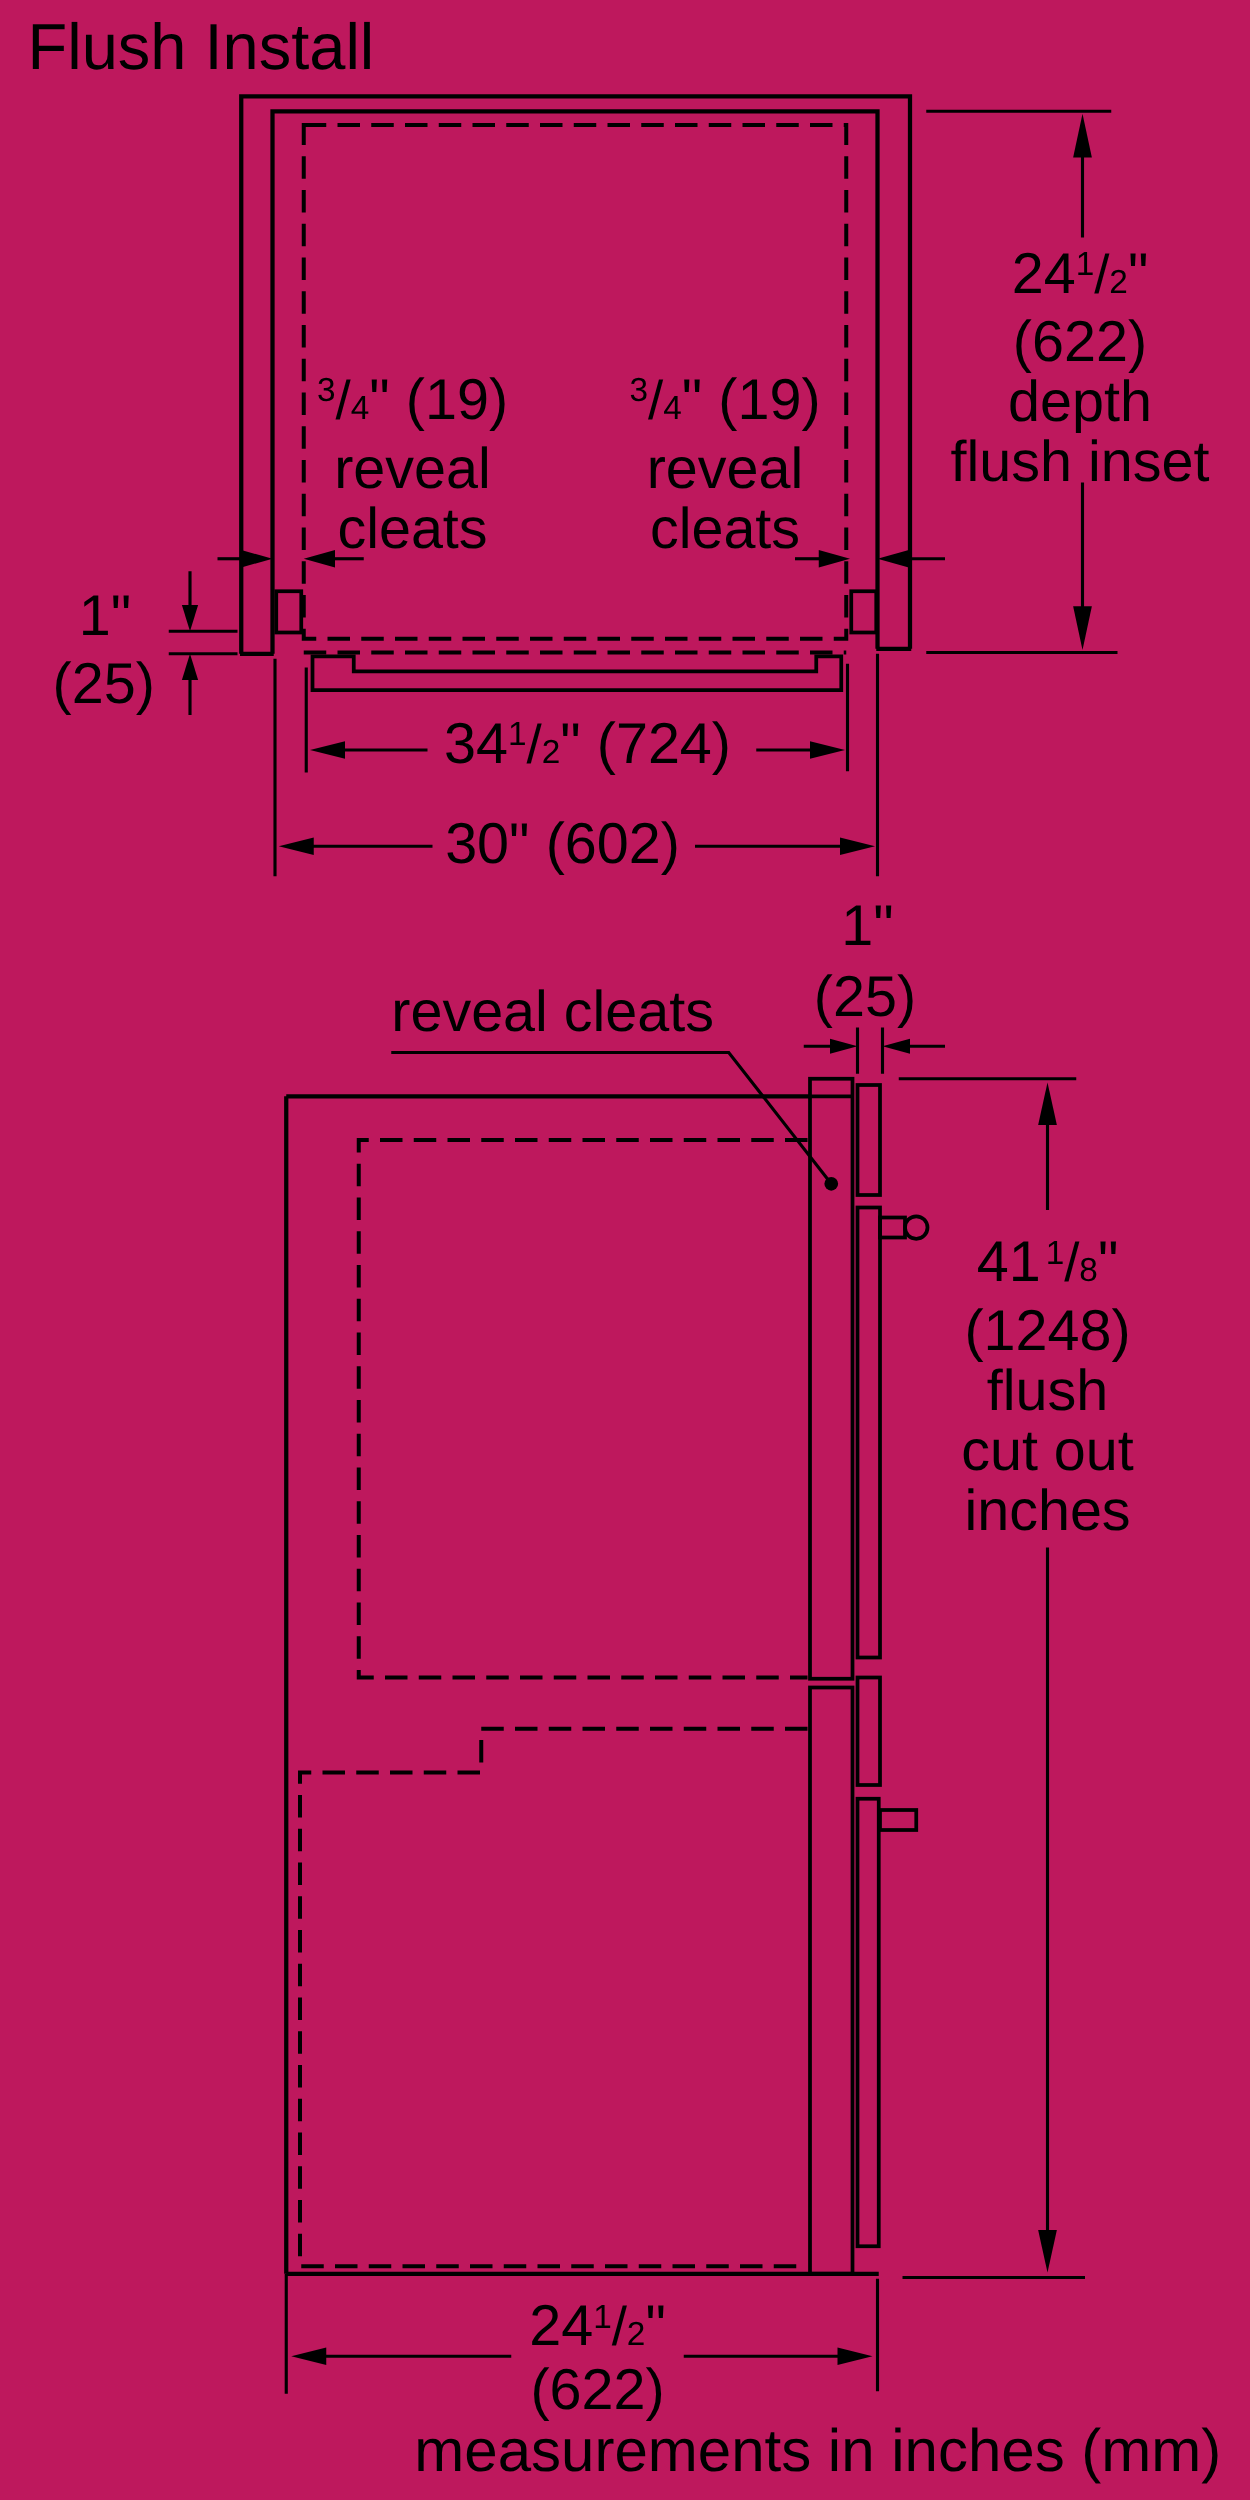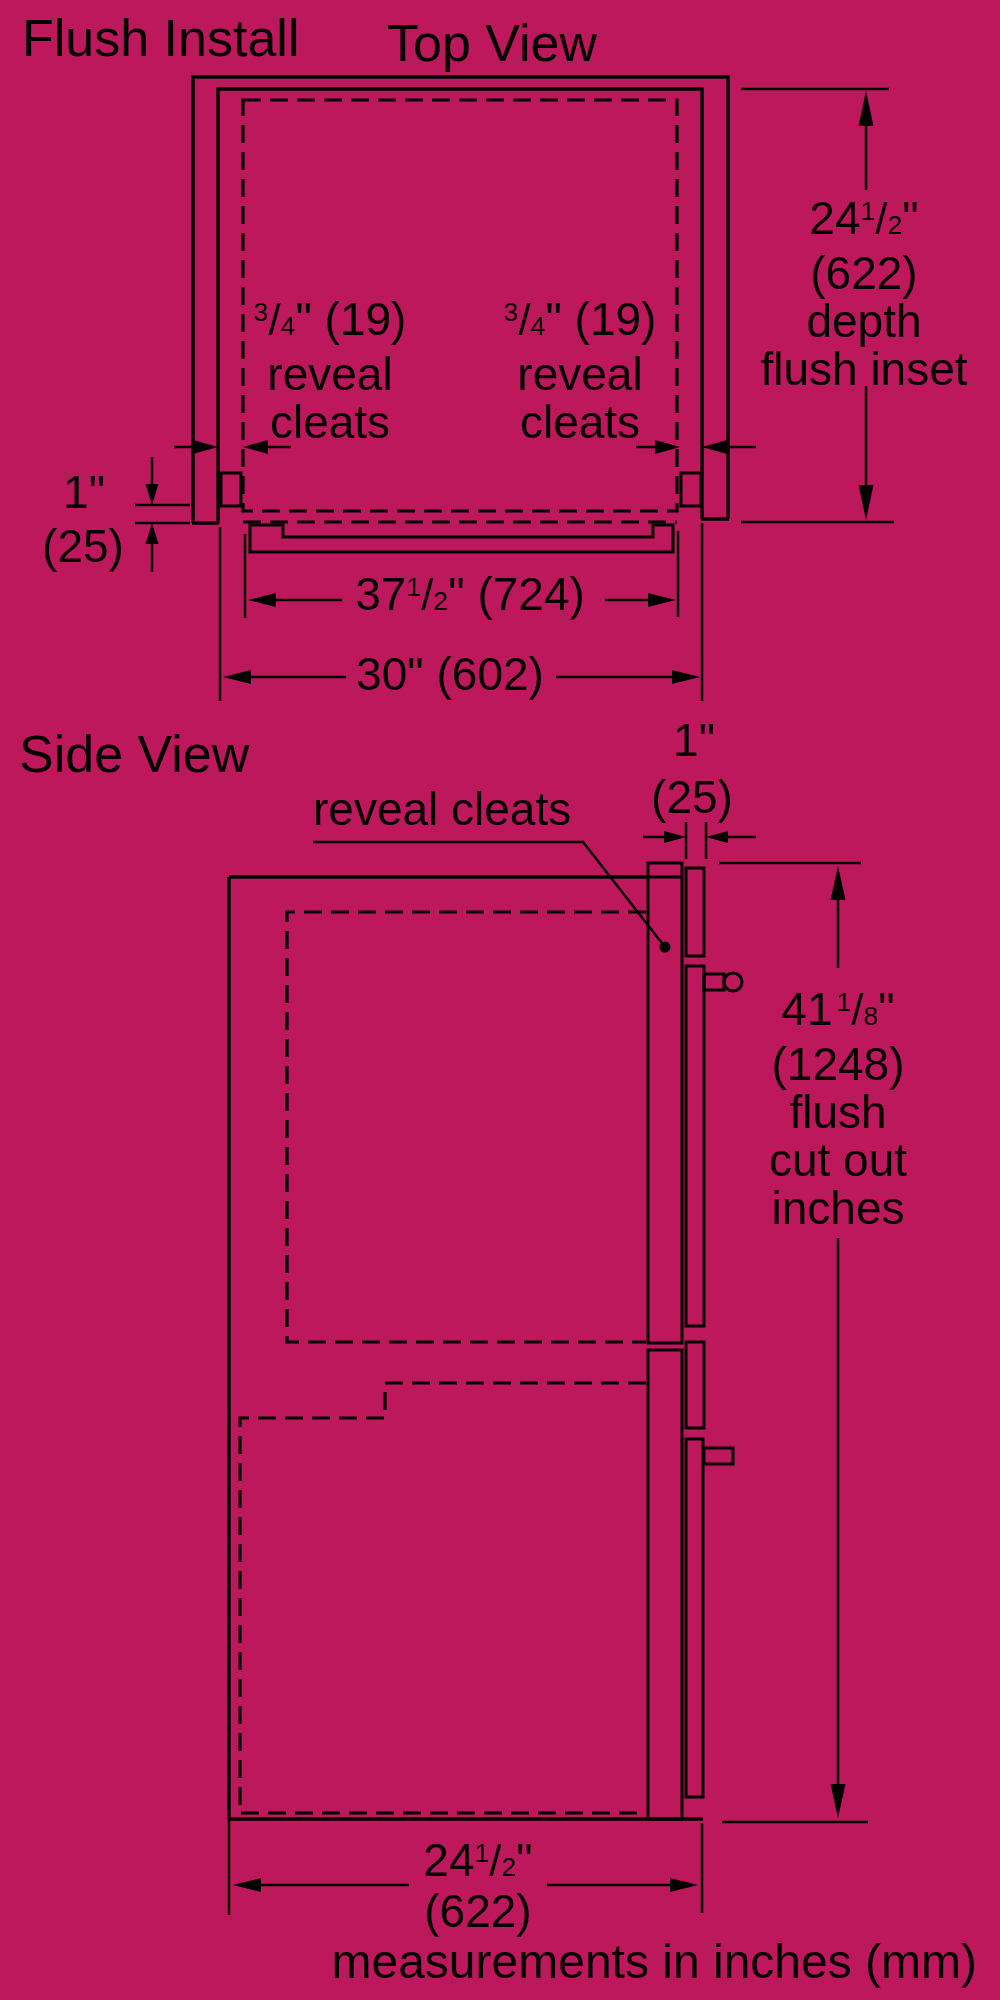--- a/index.html
+++ b/index.html
@@ -133,21 +133,20 @@
         <path class="ln-thin" d="M229,1819 V1915 M702,1823 V1913"></path>
         <path class="ln-thin" d="M258,1885 H409 M547,1885 H673"></path>
         <polygon class="arr" points="233,1885 261,1878 261,1892"></polygon>
         <polygon class="arr" points="698,1885 670,1878 670,1892"></polygon>
       </g>
     </g>
   </svg>
 
   <div class="t title" style="left:22px; top:12px">Flush Install</div>
 
-  <div class="t title" style="left:387px; top:17px">Top View</div>
 
   <div class="t ann center blk" style="left:330px; top:295px">
     <div><span class="fn">3</span><span class="fs">/</span><span class="fd">4</span><span>"</span><span class="mm">(19)</span></div>
     <div>reveal</div>
     <div>cleats</div>
   </div>
 
   <div class="t ann center blk" style="left:580px; top:295px">
     <div><span class="fn">3</span><span class="fs">/</span><span class="fd">4</span><span>"</span><span class="mm">(19)</span></div>
     <div>reveal</div>
@@ -157,25 +156,24 @@
   <div class="t ann center blk" style="left:864px; top:194px">
     <div><span>24</span><span class="fn">1</span><span class="fs">/</span><span class="fd">2</span><span>"</span></div>
     <div>(622)</div>
     <div>depth</div>
     <div>flush inset</div>
   </div>
 
   <div class="t ann center" style="left:84px; top:469px"><span>1</span><span>"</span></div>
   <div class="t ann center" style="left:83px; top:523px">(25)</div>
 
-  <div class="t ann center" style="left:470px; top:571px"><span>37</span><span class="fn">1</span><span class="fs">/</span><span class="fd">2</span><span>"</span><span class="mm">(724)</span></div>
+  <div class="t ann center" style="left:470px; top:571px"><span>34</span><span class="fn">1</span><span class="fs">/</span><span class="fd">2</span><span>"</span><span class="mm">(724)</span></div>
 
   <div class="t ann center" style="left:450px; top:651px"><span>30</span><span>"</span><span class="mm">(602)</span></div>
 
-  <div class="t title" style="left:19px; top:728px">Side View</div>
 
   <div class="t ann center" style="left:694px; top:717px"><span>1</span><span>"</span></div>
   <div class="t ann center" style="left:692px; top:774px">(25)</div>
 
   <div class="t ann" style="left:313px; top:786px">reveal cleats</div>
 
   <div class="t ann center blk" style="left:838px; top:985px">
     <div><span>41</span><span class="fn gap">1</span><span class="fs">/</span><span class="fd">8</span><span>"</span></div>
     <div>(1248)</div>
     <div>flush</div>

